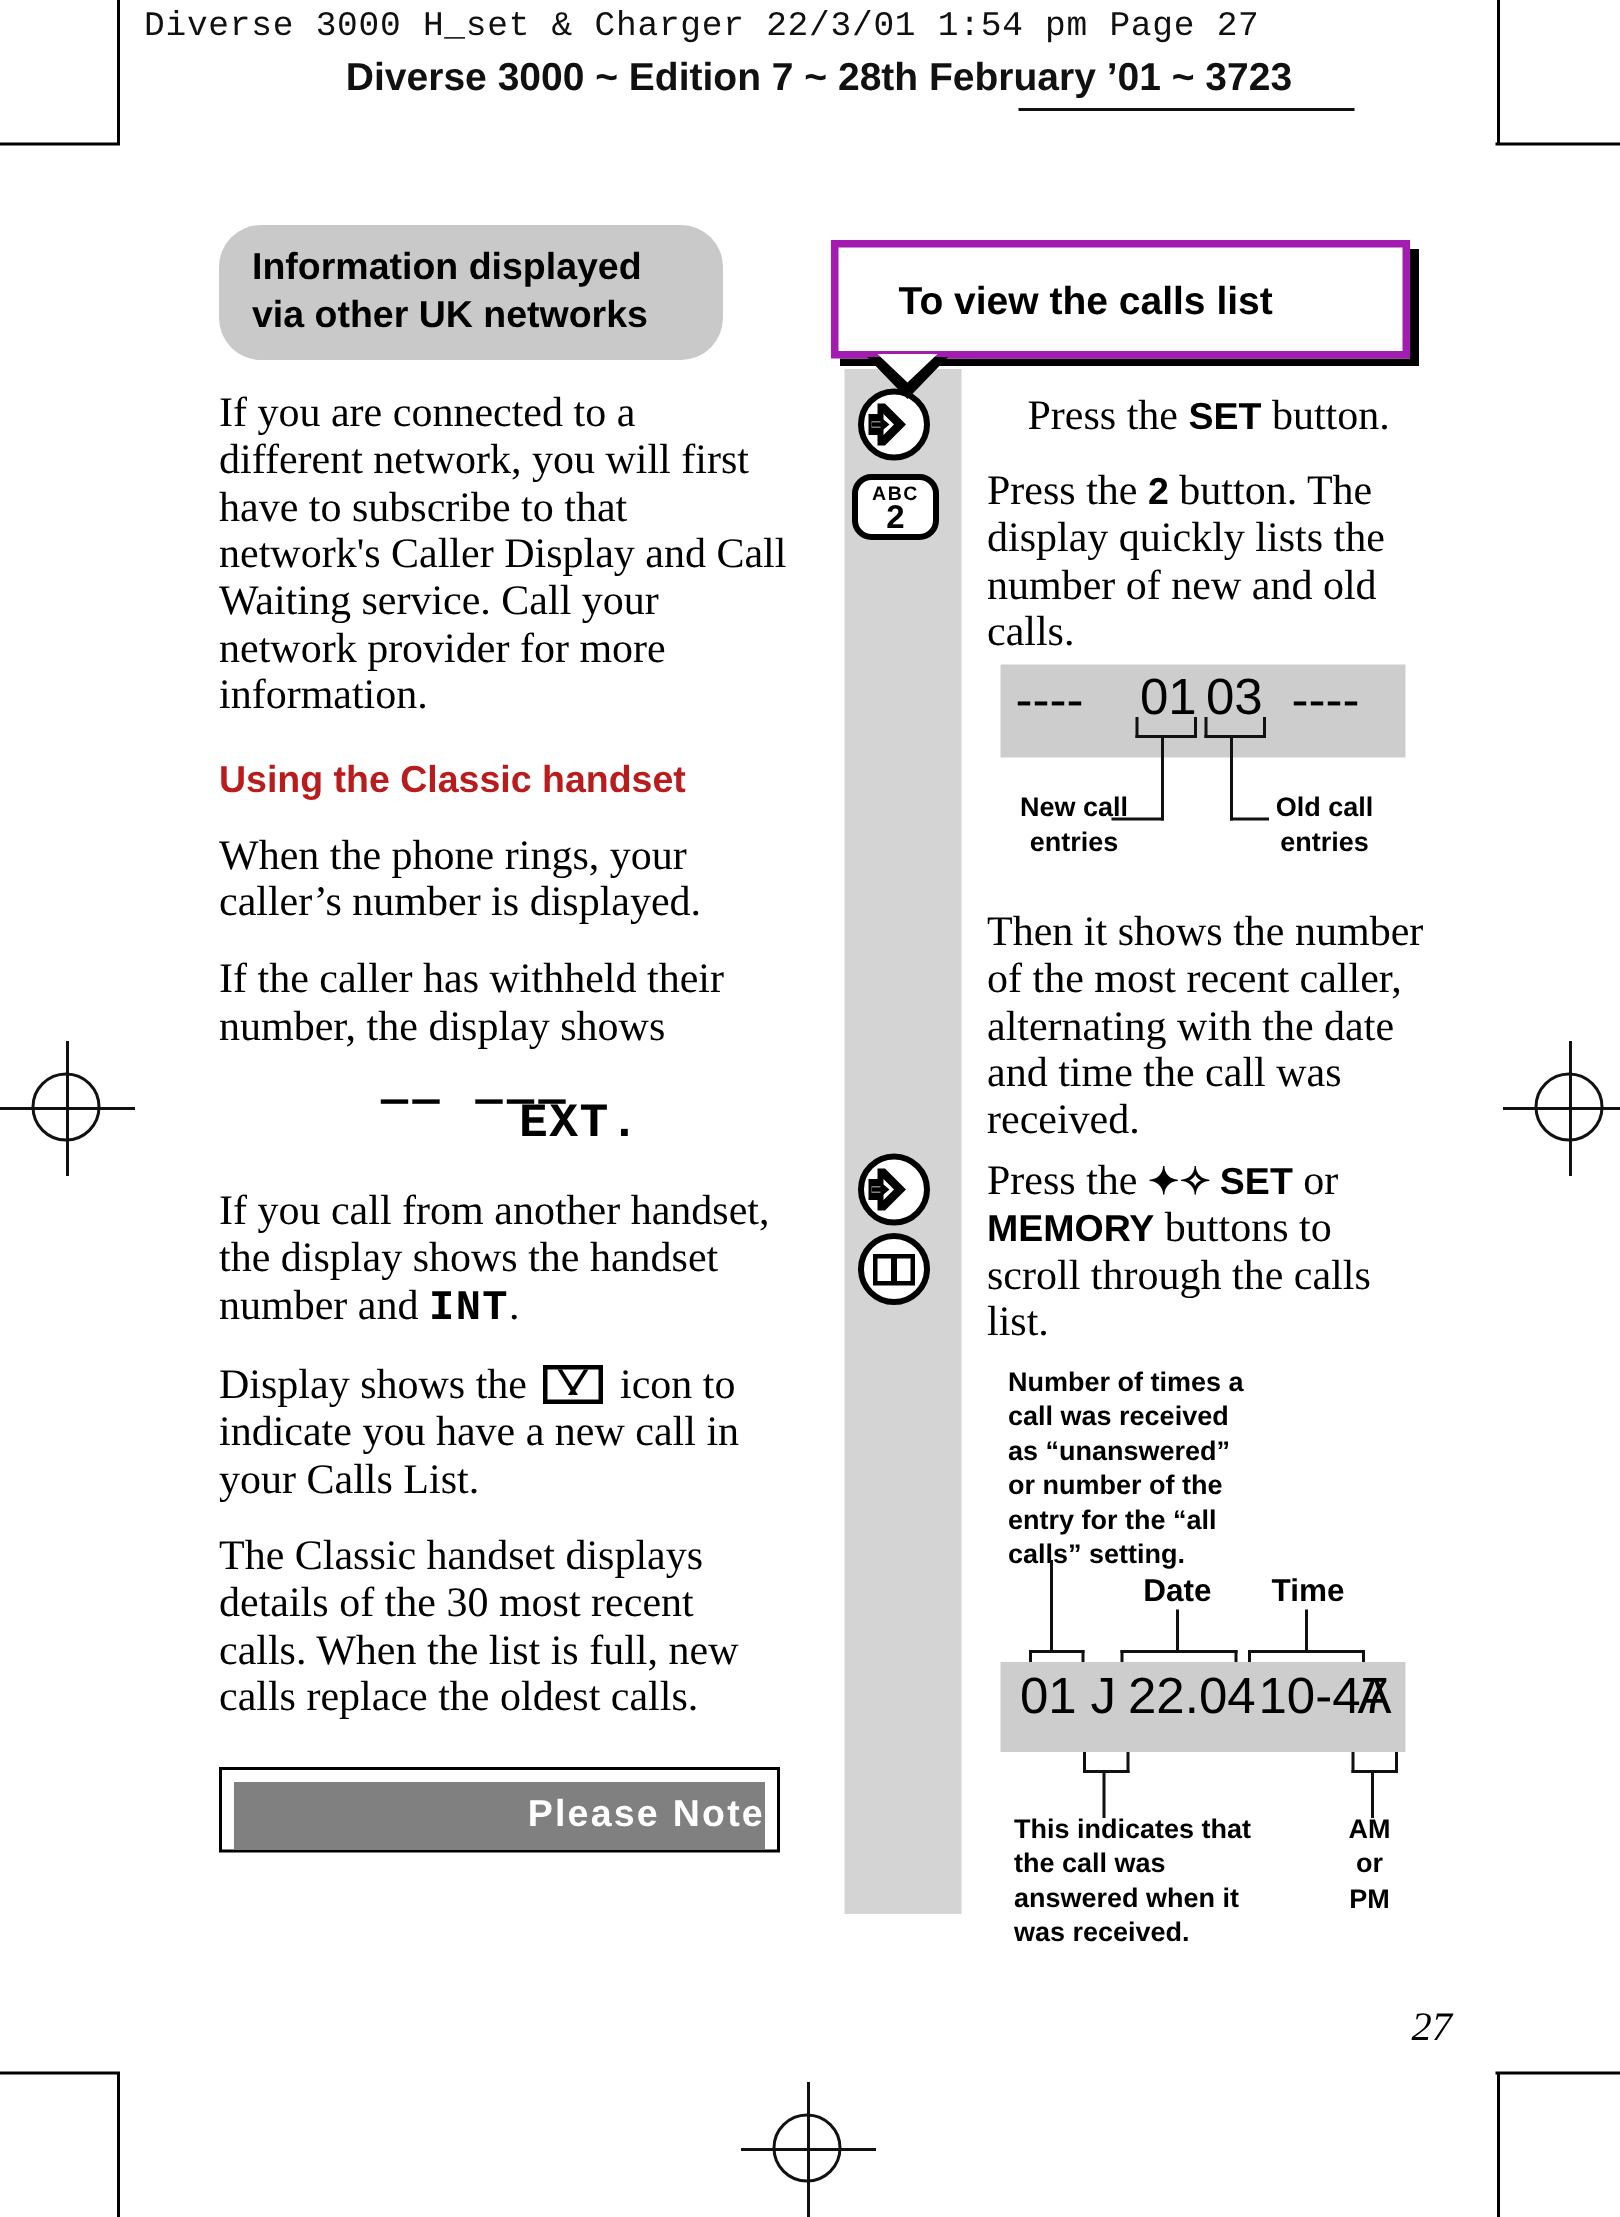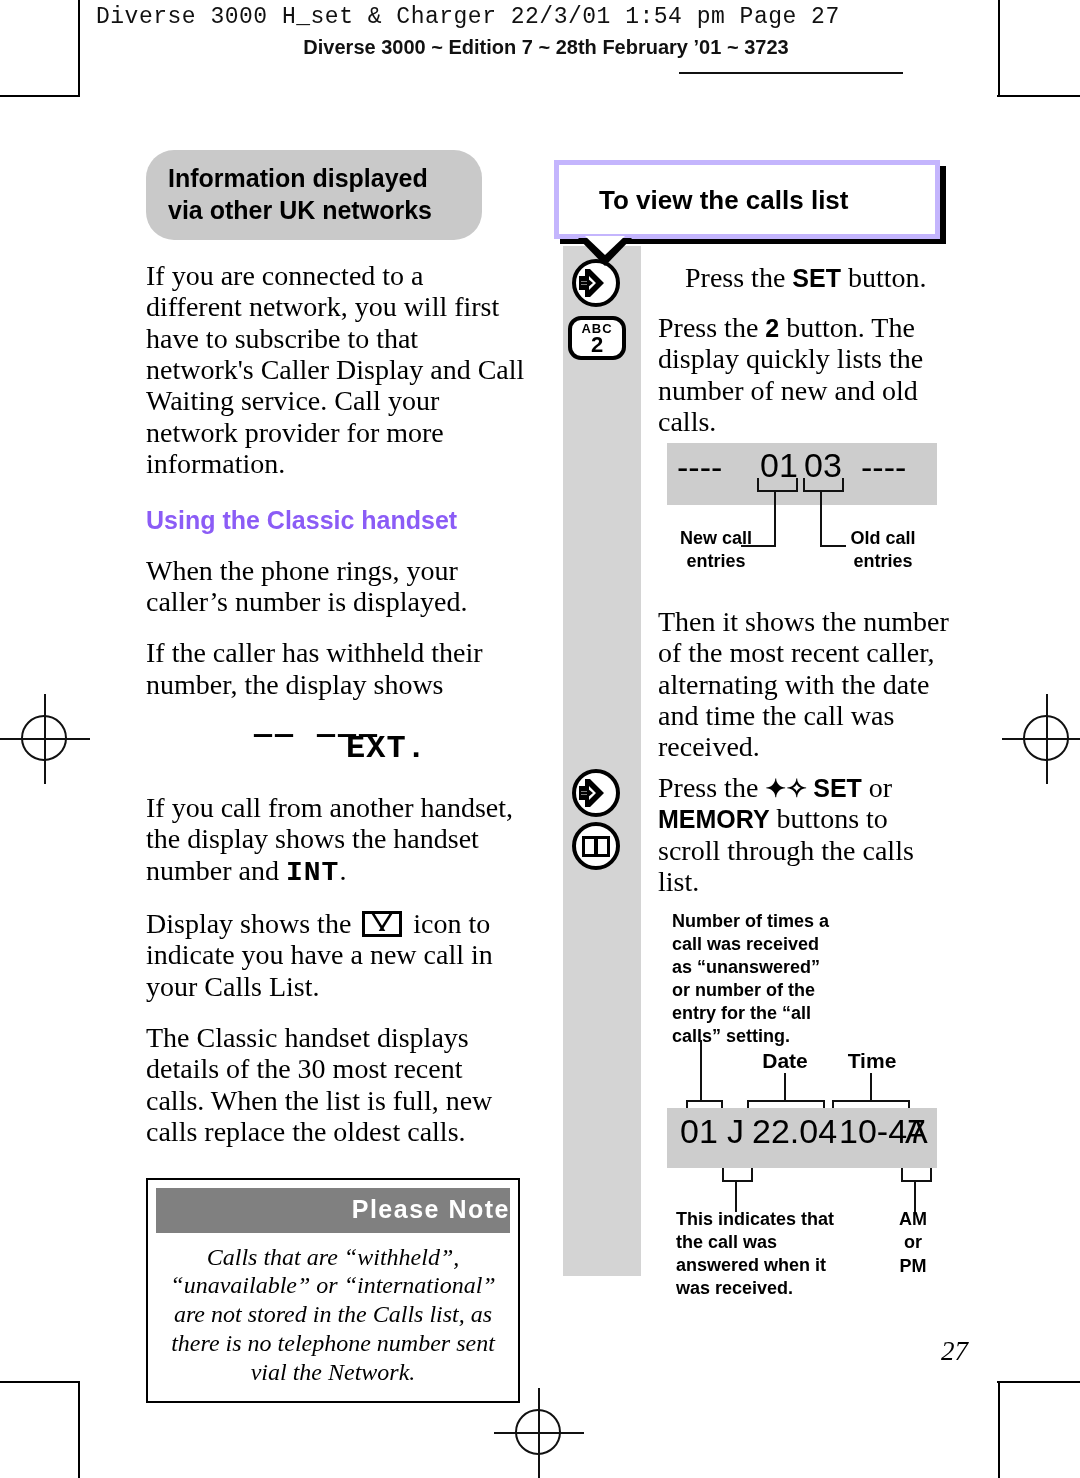--- a/index.html
+++ b/index.html
@@ -22,21 +22,21 @@
   
   .hdr-mono{
     position:absolute;left:96px;top:4px;width:900px;
     font-family:"Liberation Mono", monospace;
     font-size:23px;letter-spacing:0.5px;color:#111;white-space:nowrap;
   }
   .hdr-sans{
     position:absolute;left:96px;top:36px;width:900px;
     text-align:center;
     font-family:"Liberation Sans", sans-serif;
-    font-weight:bold;font-size:20px;color:#111;
+    font-weight:bold;font-size:26px;color:#111;
   }
   .hdr-underline{position:absolute;left:679px;top:72px;width:224px;height:2px;background:#111;}
 
   
   .colL{position:absolute;left:146px;top:150px;width:380px;}
 
   
   .round-head{
     background:#c9c9c9;border-radius:28px;
     padding:12px 22px 14px 22px;
@@ -44,21 +44,21 @@
     font-weight:bold;font-size:25px;line-height:1.28;color:#000;
     width:336px;box-sizing:border-box;
   }
   .body-p{
     font-family:"Liberation Serif", serif;
     font-size:28px;line-height:1.12;color:#000;
     margin:20px 0 0 0;
   }
   .sub-head{
     font-family:"Liberation Sans", sans-serif;
-    font-weight:bold;font-size:25px;color:#8b5cf6;
+    font-weight:bold;font-size:25px;color:#b91c1c;
     margin:26px 0 20px 0;
   }
   .lcdfont{font-family:"Liberation Mono", monospace;font-weight:bold;letter-spacing:1px;}
 
   
   .withheld{
     position:relative;height:58px;margin:14px 0 6px 0;
   }
   .wh-dashes{
     position:absolute;left:108px;top:4px;
@@ -91,21 +91,21 @@
   }
   .note-body{
     font-family:"Liberation Serif", serif;font-style:italic;
     font-size:24px;line-height:1.2;text-align:center;color:#000;
     padding:10px 12px 14px 12px;
   }
 
   
   .bubble-wrap{position:absolute;left:554px;top:160px;width:386px;}
   .bubble{
-    border:5px solid #c4b5fd;background:#fff;
+    border:5px solid #a21caf;background:#fff;
     padding:20px 18px 18px 40px;
     font-family:"Liberation Sans", sans-serif;font-weight:bold;
     font-size:26px;color:#000;position:relative;z-index:3;
     box-sizing:border-box;width:386px;
   }
   .bubble-shadow{position:absolute;left:6px;top:6px;width:386px;height:78px;background:#000;z-index:1;}
   .bubble-tail{
     position:absolute;left:24px;top:78px;width:0;height:0;z-index:4;
     border-left:27px solid transparent;border-right:27px solid transparent;
     border-top:28px solid #000;
@@ -211,21 +211,20 @@
     </div>
 
     <p class="body-p"><span>If you call from another handset, the display shows the handset number and </span><span class="lcdfont">INT</span><span>.</span></p>
 
     <p class="body-p"><span>Display shows the </span><span class="env-icon"></span><span> icon to indicate you have a new call in your Calls List.</span></p>
 
     <p class="body-p">The Classic handset displays details of the 30 most recent calls. When the list is full, new calls replace the oldest calls.</p>
 
     <div class="note-box">
       <div class="note-bar">Please Note</div>
-      <div class="note-body">Calls that are “withheld”, “unavailable” or “international” are not stored in the Calls list, as there is no telephone number sent vial the Network.</div>
     </div>
   </div>
 
   <div class="gstrip"></div>
 
   <div class="bubble-wrap">
     <div class="bubble-shadow"></div>
     <div class="bubble">To view the calls list</div>
     <div class="bubble-tail"></div>
     <div class="bubble-tail-in"></div>

